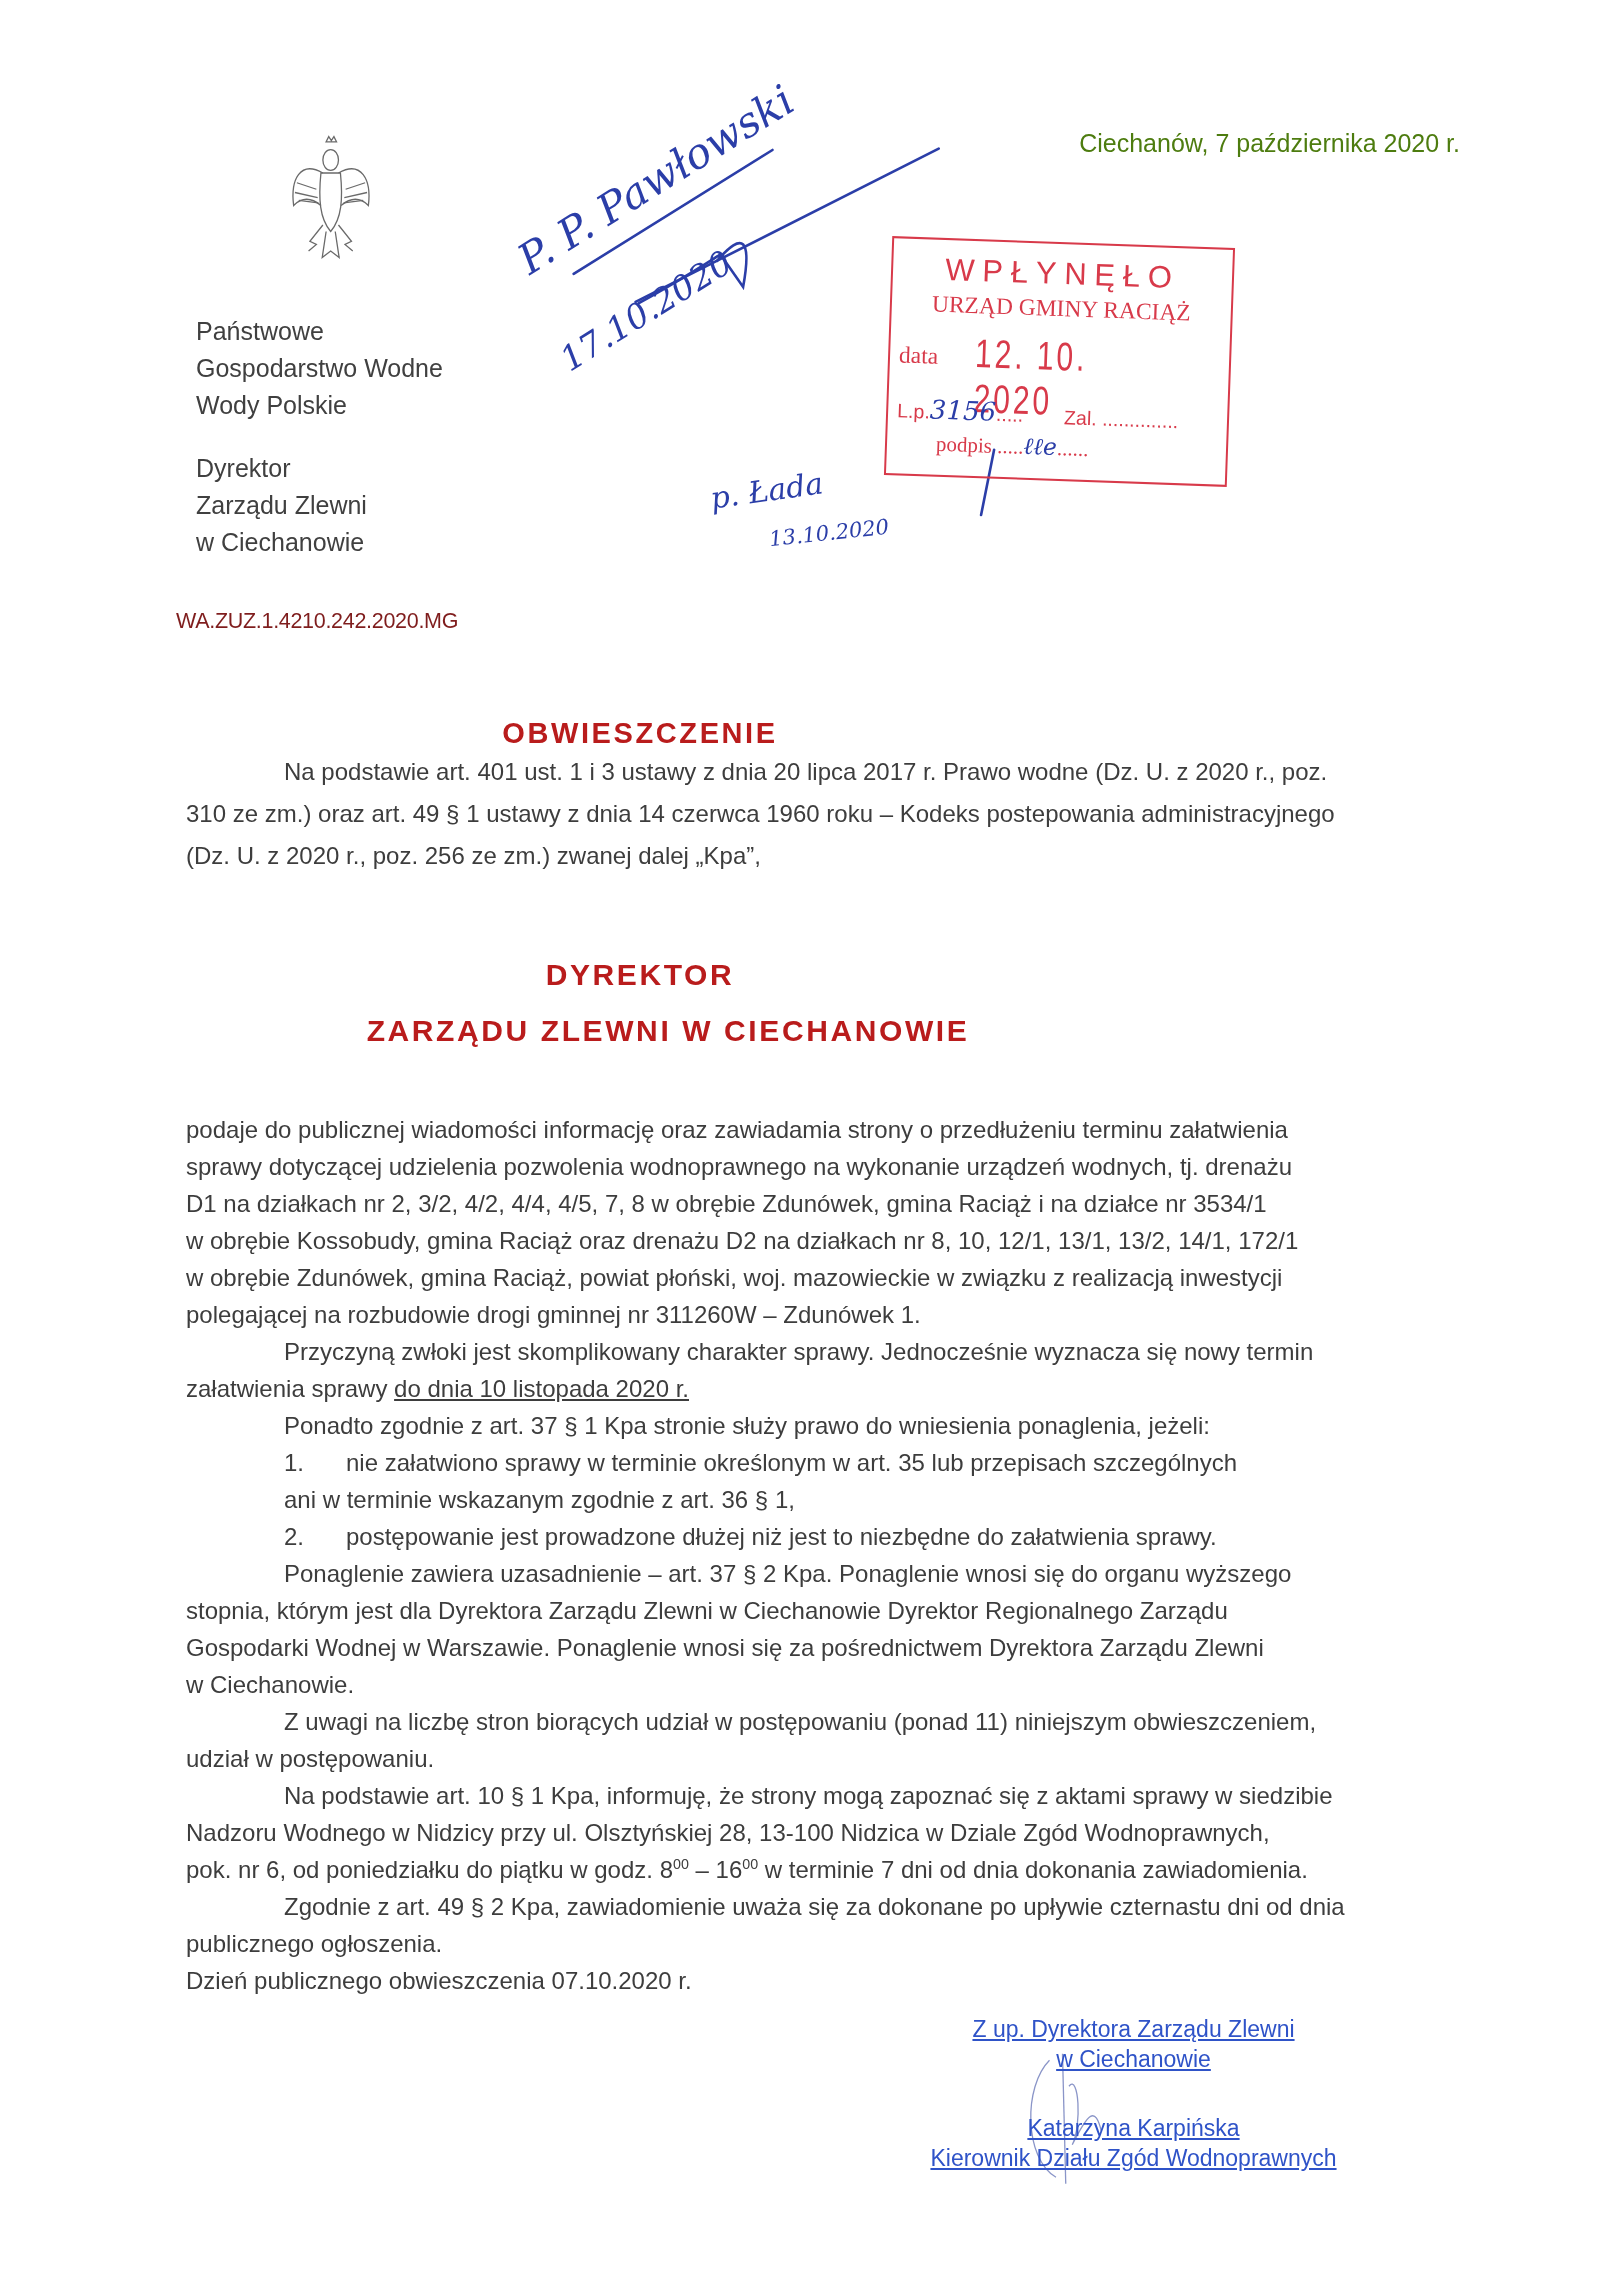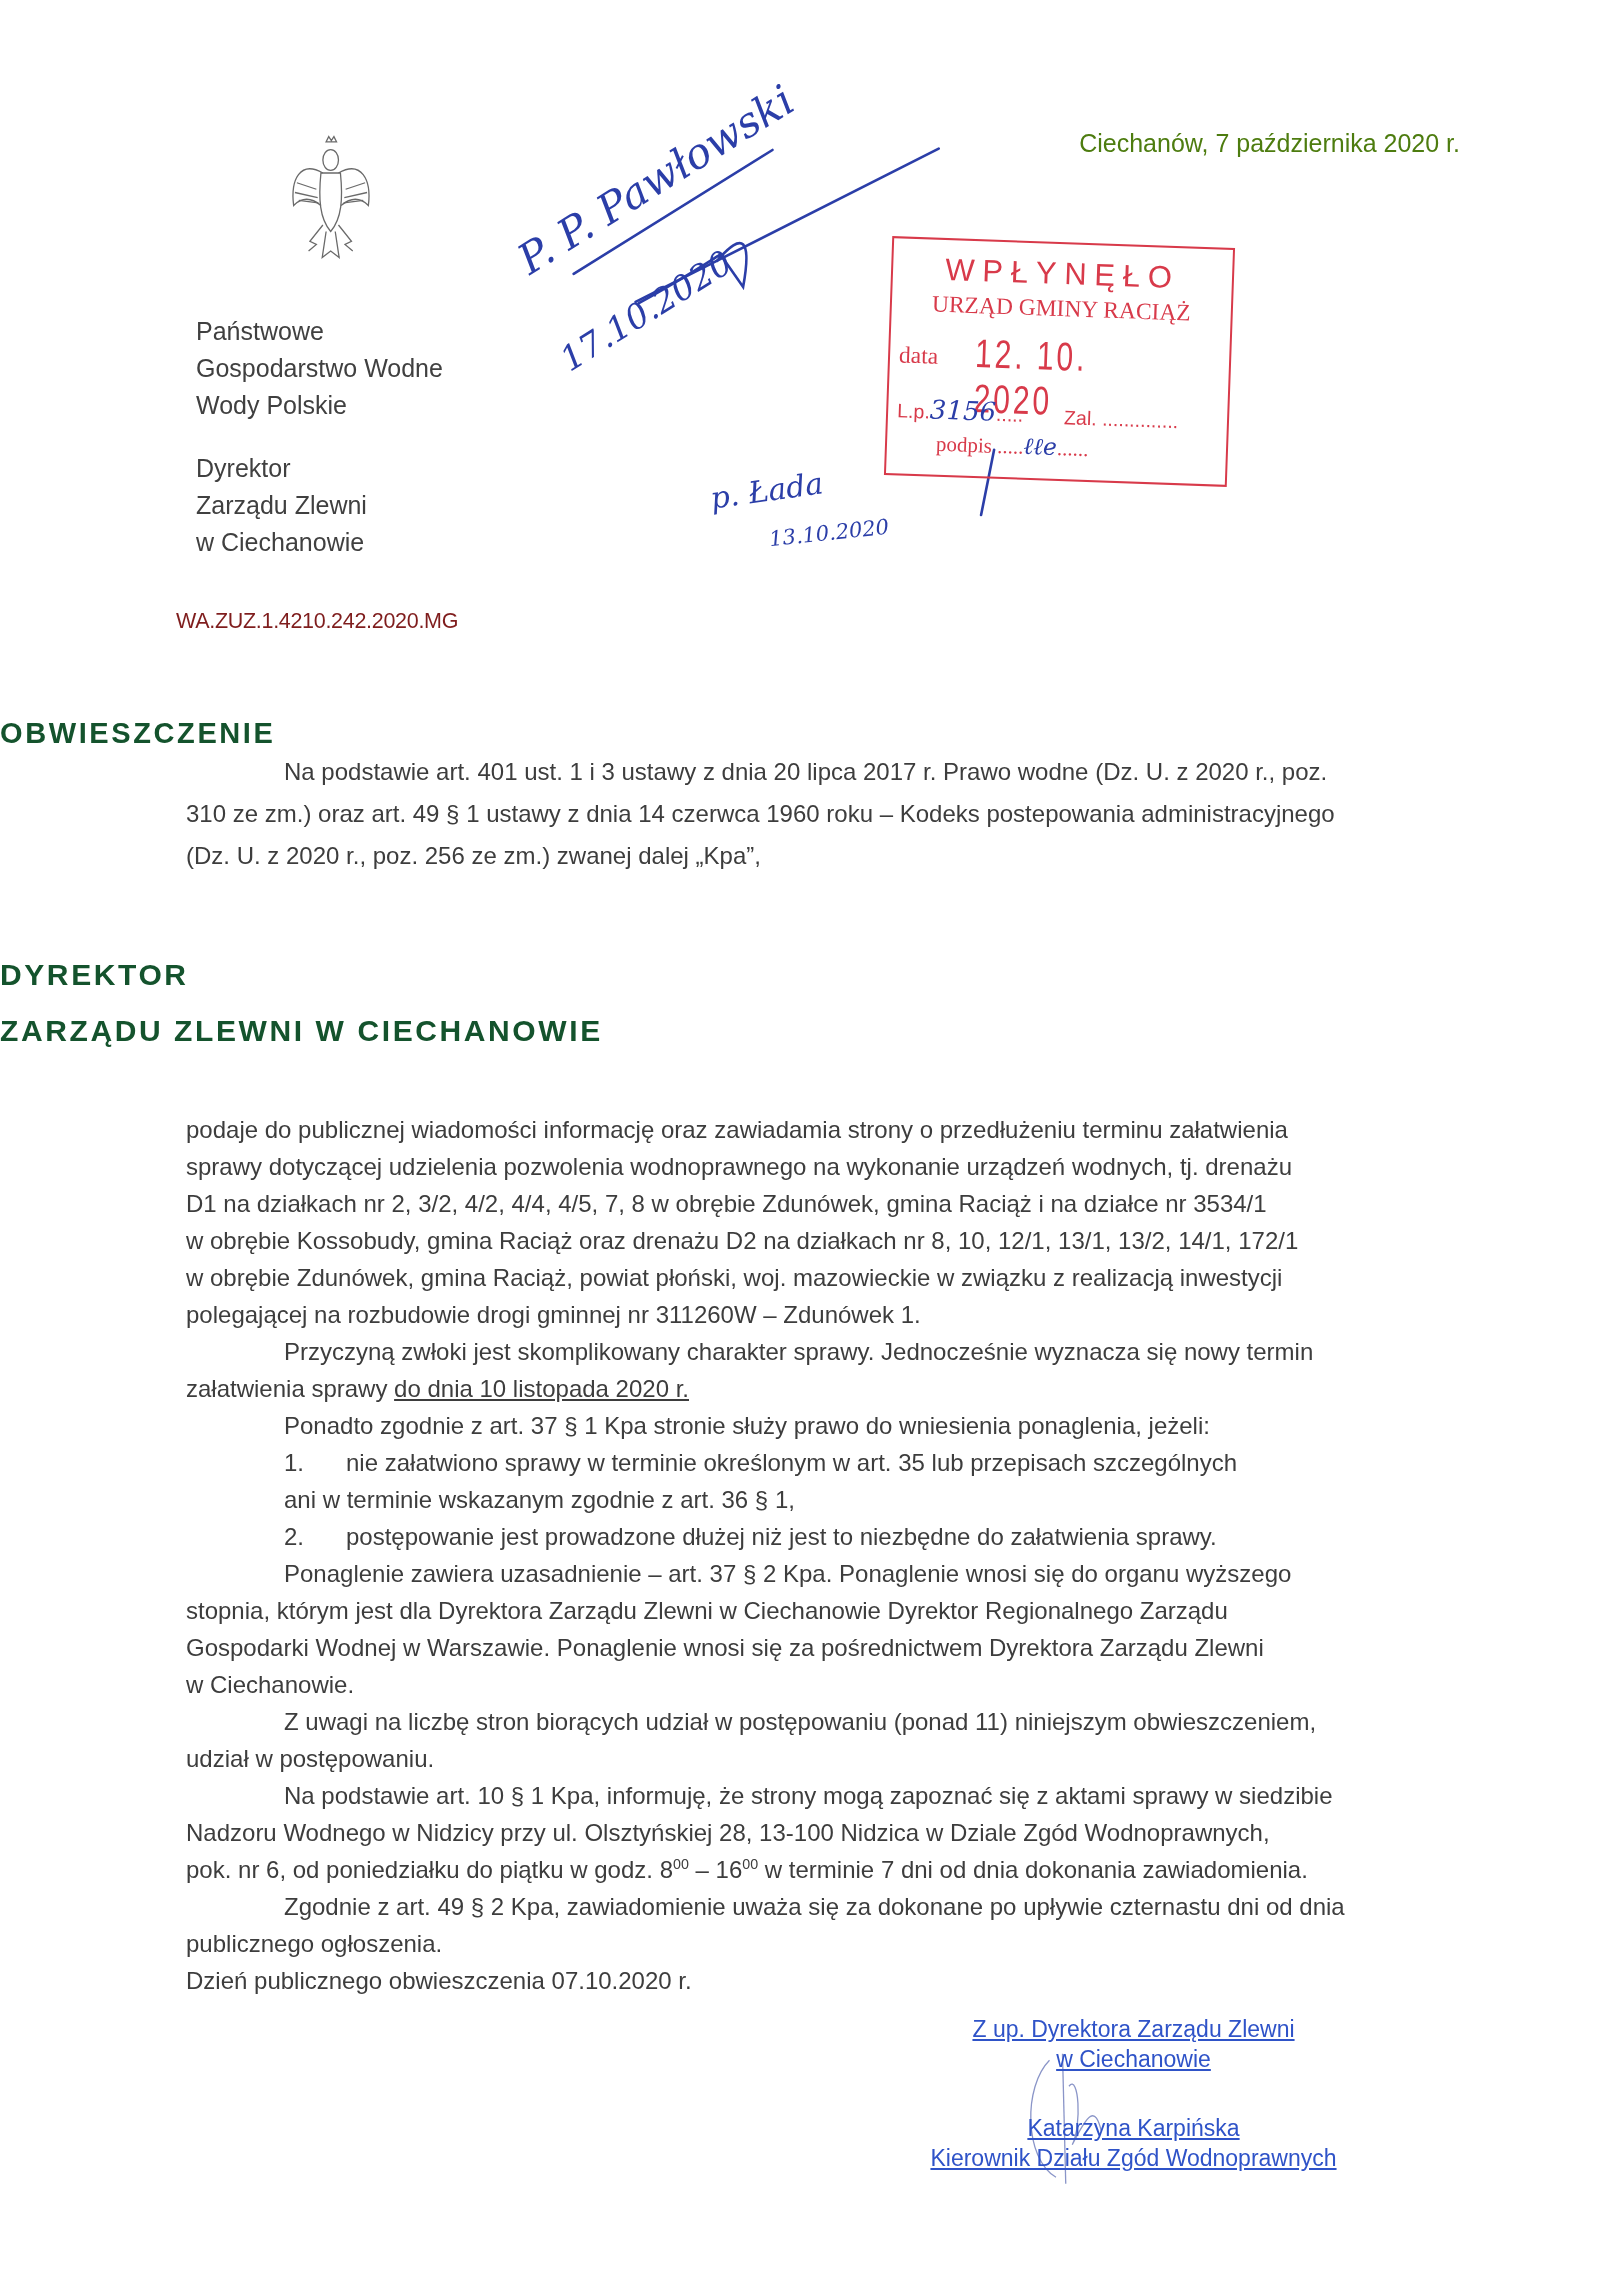--- a/index.html
+++ b/index.html
@@ -30,24 +30,24 @@
   #stamp .s-sub { position: absolute; left: 0; right: 0; top: 51px; text-align: center; font-size: 23.5px; font-family: "Liberation Serif", serif; }
   #stamp .s-date-lbl { position: absolute; left: 9px; top: 103px; font-size: 23.5px; font-family: "Liberation Serif", serif; }
   #stamp .s-date { position: absolute; left: 85px; top: 90px; font-size: 40px; letter-spacing: 3.9px; transform: scaleX(0.75); transform-origin: left; }
   #stamp .s-lp { position: absolute; left: 9px; top: 155px; font-size: 19.6px; }
   #stamp .s-lp-val { color: #2b3ea8; font-family: "DejaVu Serif", serif; font-style: italic; font-size: 26px; }
   #stamp .s-zal { position: absolute; left: 176px; top: 162px; font-size: 19.6px; }
   #stamp .s-podpis { position: absolute; left: 49px; top: 189px; font-size: 21px; font-family: "Liberation Serif", serif; }
   #stamp .s-sig { color: #2b3ea8; font-family: "DejaVu Serif", serif; font-style: italic; font-size: 23.5px; }
 
   
-  .title { left: 0; width: 1280px; font-weight: bold; color: #14532d; letter-spacing: 2.6px; }
+  .title { left: 0; width: 1280px; text-align: center; font-weight: bold; color: #b91c1c; letter-spacing: 2.6px; }
   #t1 { top: 717px; font-size: 29px; }
   #t2 { top: 958px; font-size: 30px; }
-  #t3 { top: 1014px; font-size: 30px; }
+  #t3 { top: 1014px; font-size: 30px; padding-left: 28px; }
 
   
   .body-text { left: 186px; width: 1274px; font-size: 24px; color: #3d3d3d; }
   .line { height: 37px; line-height: 37px; white-space: nowrap; }
   .ind { padding-left: 98px; }
   .li { padding-left: 98px; }
   .li .num { display: inline-block; width: 62px; }
   .li2 { padding-left: 98px; }
   .u { text-decoration: underline; }
   sup { font-size: 14.3px; vertical-align: 9px; line-height: 0; }

